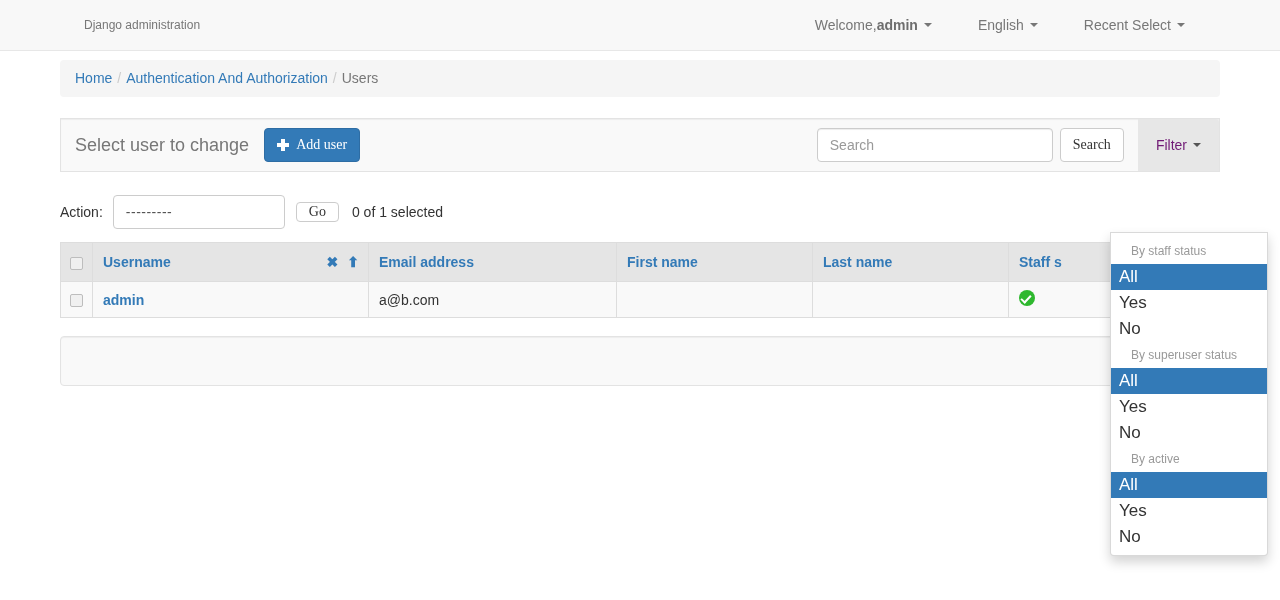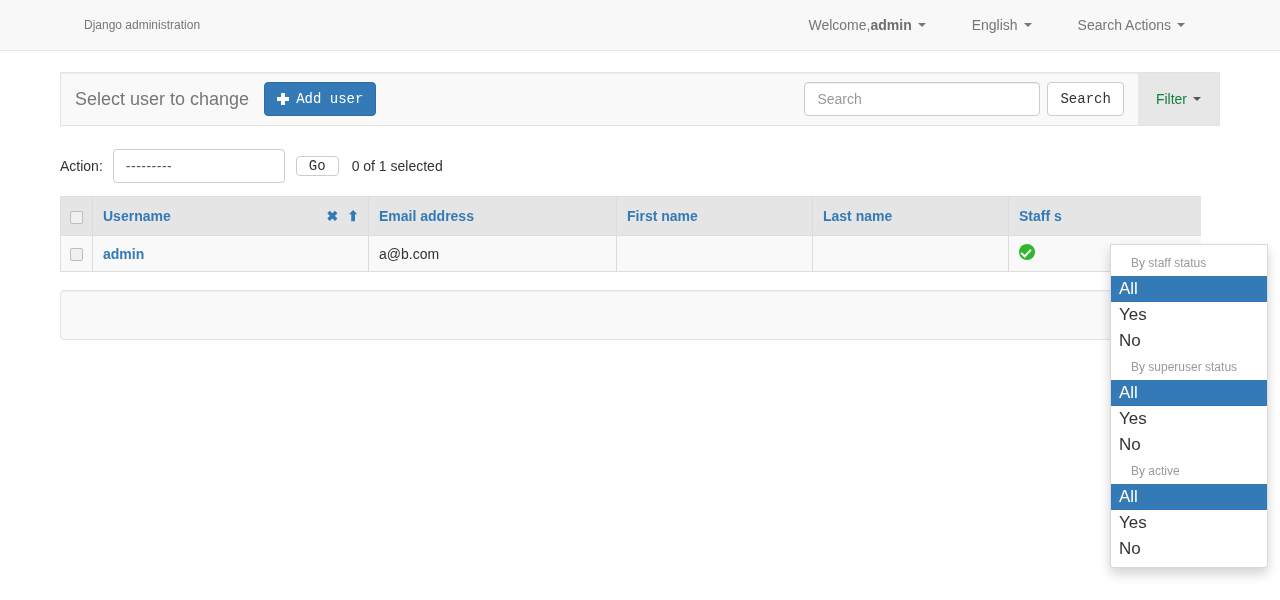--- a/index.html
+++ b/index.html
@@ -120,21 +120,21 @@
     display: inline-flex;
     align-items: center;
     justify-content: center;
     font-size: 14px;
     line-height: 20px;
     border-radius: 4px;
     padding: 6px 12px;
     cursor: pointer;
     white-space: nowrap;
     border: 1px solid transparent;
-    font-family: Liberation Mono, monospace;
+    font-family: Liberation Serif, serif;
   }
   .btn-primary {
     background: #337ab7;
     border-color: #2e6da4;
     color: #ffffff;
   }
   .btn-default {
     background: #ffffff;
     border-color: #cccccc;
     color: #333333;
@@ -182,21 +182,21 @@
     height: 34px;
     margin-left: 7px;
   }
   .filter-btn {
     margin-left: 14px;
     display: flex;
     align-items: center;
     justify-content: center;
     padding: 0 18px;
     background: #e7e7e7;
-    color: #15803d;
+    color: #701a75;
     font-size: 14px;
     cursor: pointer;
     user-select: none;
     border-top-right-radius: 3px;
     align-self: stretch;
     margin-right: -14px;
   }
   .filter-btn .caret { border-top-color: #555; }
 
   
@@ -381,30 +381,33 @@
       <a class="nav-item">
         <span>Welcome, </span>
           <b>admin</b>
           <span class="caret"></span>
       </a>
       <a class="nav-item">
         <span>English</span>
           <span class="caret"></span>
       </a>
       <a class="nav-item">
-        <span>Search Actions</span>
+        <span>Recent Select</span>
           <span class="caret"></span>
       </a>
     </div>
   </div>
 </div>
 
 <div class="container">
   <div class="content-wrap">
 
+    <div class="breadcrumb">
+      <a>Home</a><span class="sep">/</span><a>Authentication And Authorization</a><span class="sep">/</span><span class="active">Users</span>
+    </div>
 
     <div class="panel toolbar-panel">
       <div class="toolbar-title">Select user to change</div>
       <div class="btn btn-primary">
         <span class="plus-icon"></span>
         <span>Add user</span>
       </div>
       <div class="toolbar-right">
         <div class="search-group">
           <input class="search-input" type="text" placeholder="Search" style="">

